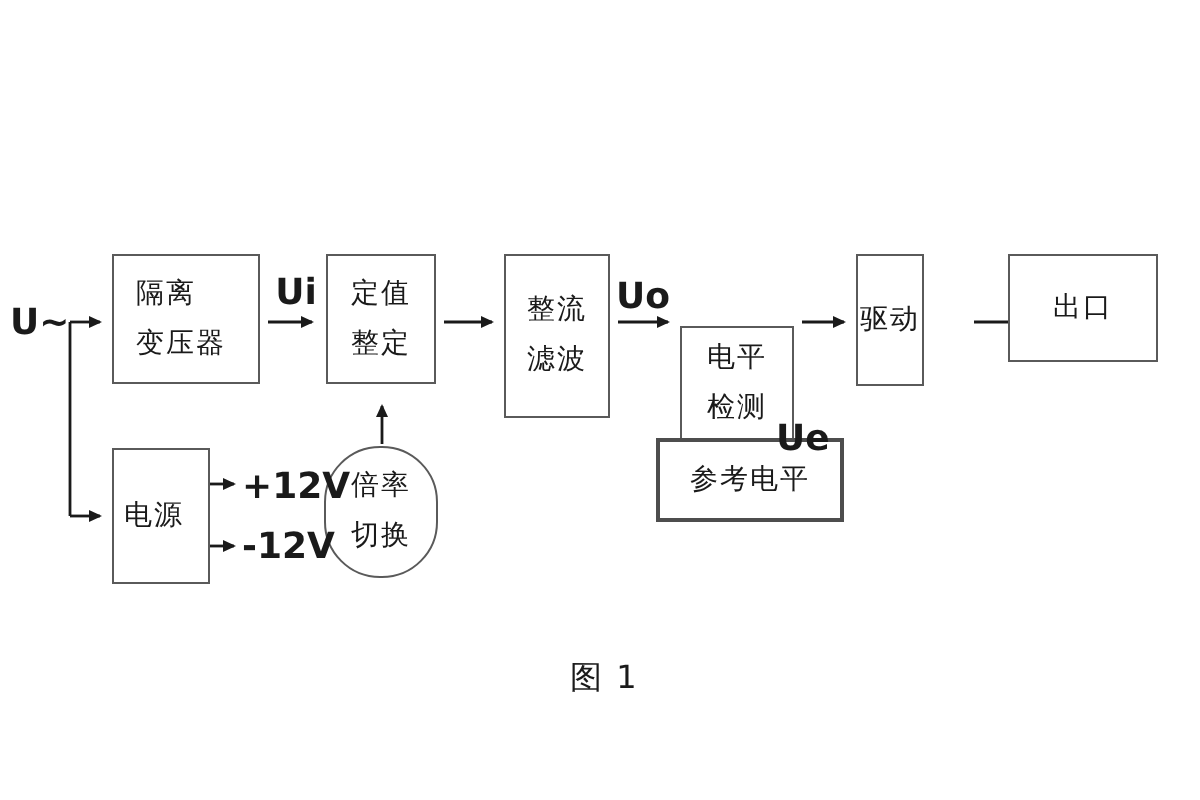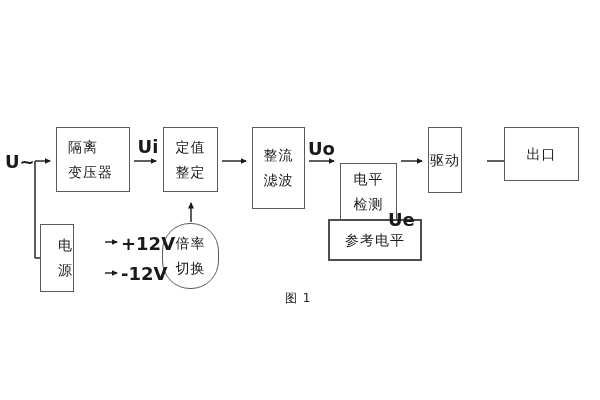--- a/index.html
+++ b/index.html
@@ -40,23 +40,24 @@
   .sig {
     position: absolute;
     font-size: 18px;
     font-weight: bold;
     line-height: 15px;
     white-space: nowrap;
   }
   .sig.center { text-align: center; }
   .caption {
     position: absolute;
-    font-size: 12px;
+    font-size: 16px;
     letter-spacing: 1px;
     white-space: nowrap;
+    margin-top: 39px;
   }
 </style>
 </head>
 <body>
 
 <div class="canvas">
 
   <svg class="wires" viewBox="0 0 600 400" xmlns="http://www.w3.org/2000/svg">
     <defs>
       <marker id="ar" markerWidth="8" markerHeight="8" refX="5.5" refY="3" orient="auto" markerUnits="userSpaceOnUse">
@@ -98,21 +99,21 @@
   </div>
 
   <div class="box" style="left:428px; top:127px; width:34px; height:66px;">
     <span>驱动</span>
   </div>
 
   <div class="box" style="left:504px; top:127px; width:75px; height:54px;gap:40px;">
     <span>出口</span>
   </div>
 
-  <div class="box left-align" style="left:40px; top:224px; width:34px; height:68px; padding-left:17px;">
+  <div class="box left-align" style="left:56px; top:224px; width:49px; height:68px; padding-left:5px;">
     <span>电源</span>
   </div>
 
   <div class="box" style="left:162px; top:223px; width:57px; height:66px;border-radius:28px;">
     <span>倍率</span>
     <span>切换</span>
   </div>
 
   <div class="box thick" style="left:328px; top:219px; width:94px; height:42px;">
     <span>参考电平</span>

